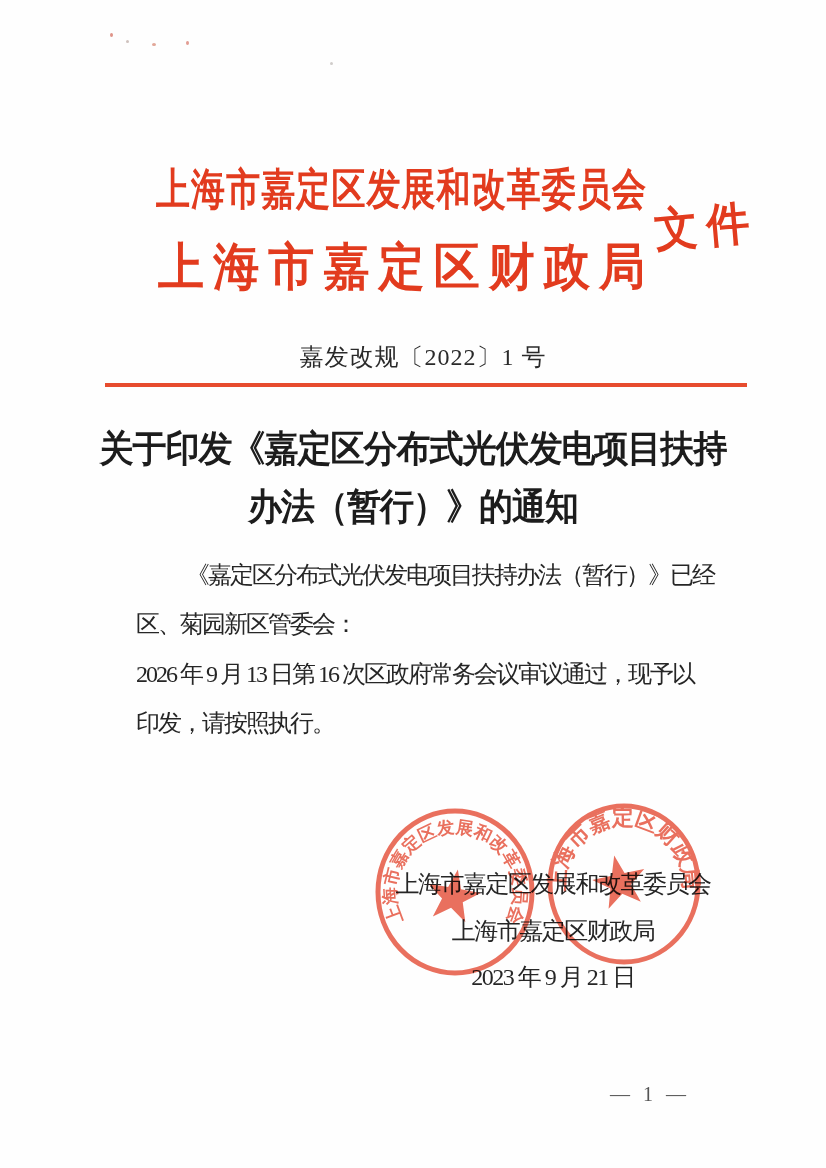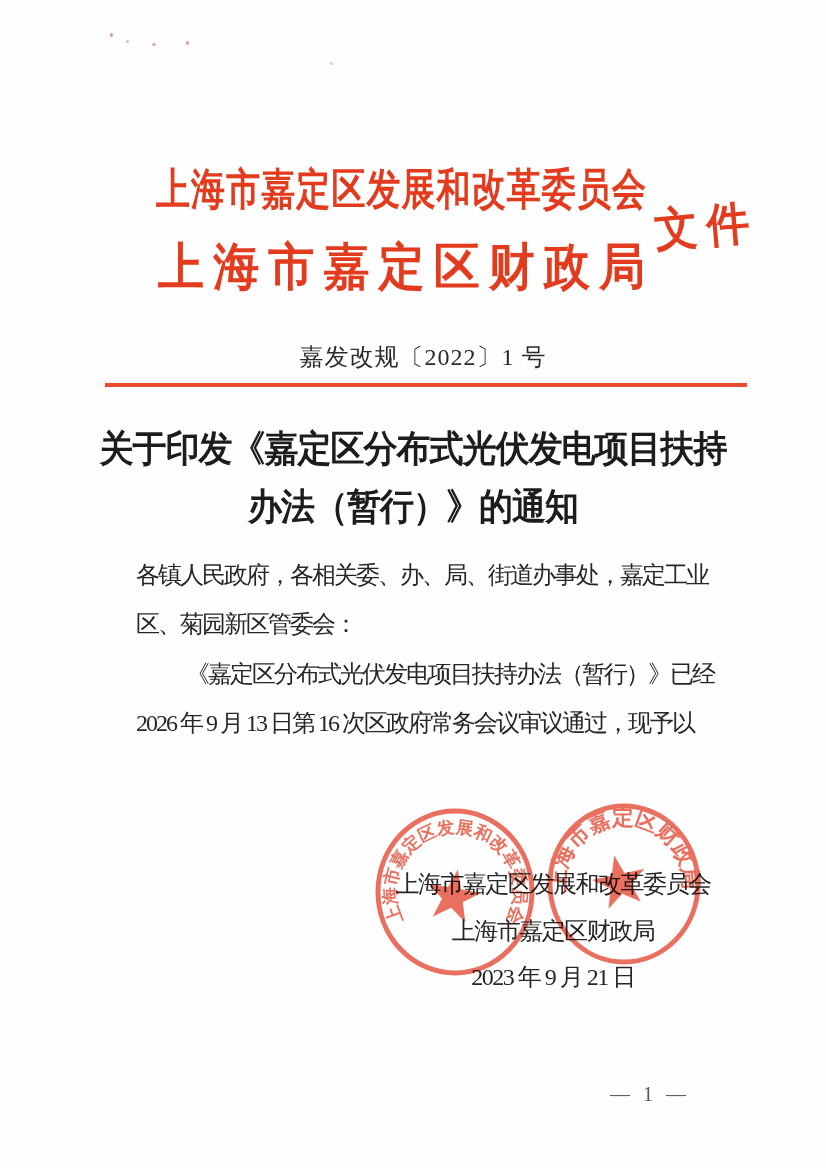--- a/index.html
+++ b/index.html
@@ -105,24 +105,24 @@
 
   <div class="doc-number">嘉发改规〔2022〕1 号</div>
   <div class="red-rule"></div>
 
   <div class="title">
     <div>关于印发《嘉定区分布式光伏发电项目扶持</div>
     <div>办法（暂行）》的通知</div>
   </div>
 
   <div class="body-text">
-    <div class="line">各镇人民政府，各相关委、办、局、街道办事处，嘉定工业</div>
+    <div class="line indent">《嘉定区分布式光伏发电项目扶持办法（暂行）》已经</div>
     <div class="line">区、菊园新区管委会：</div>
-    <div class="line indent">《嘉定区分布式光伏发电项目扶持办法（暂行）》已经</div>
     <div class="line">2026 年 9 月 13 日第 16 次区政府常务会议审议通过，现予以</div>
+    <div class="line">印发，请按照执行。</div>
   </div>
 
   <div class="signature">
     <div>上海市嘉定区发展和改革委员会</div>
     <div>上海市嘉定区财政局</div>
     <div>2023 年 9 月 21 日</div>
   </div>
 
   <svg class="seal seal-left" viewBox="-88 -88 176 176">
     <defs>

